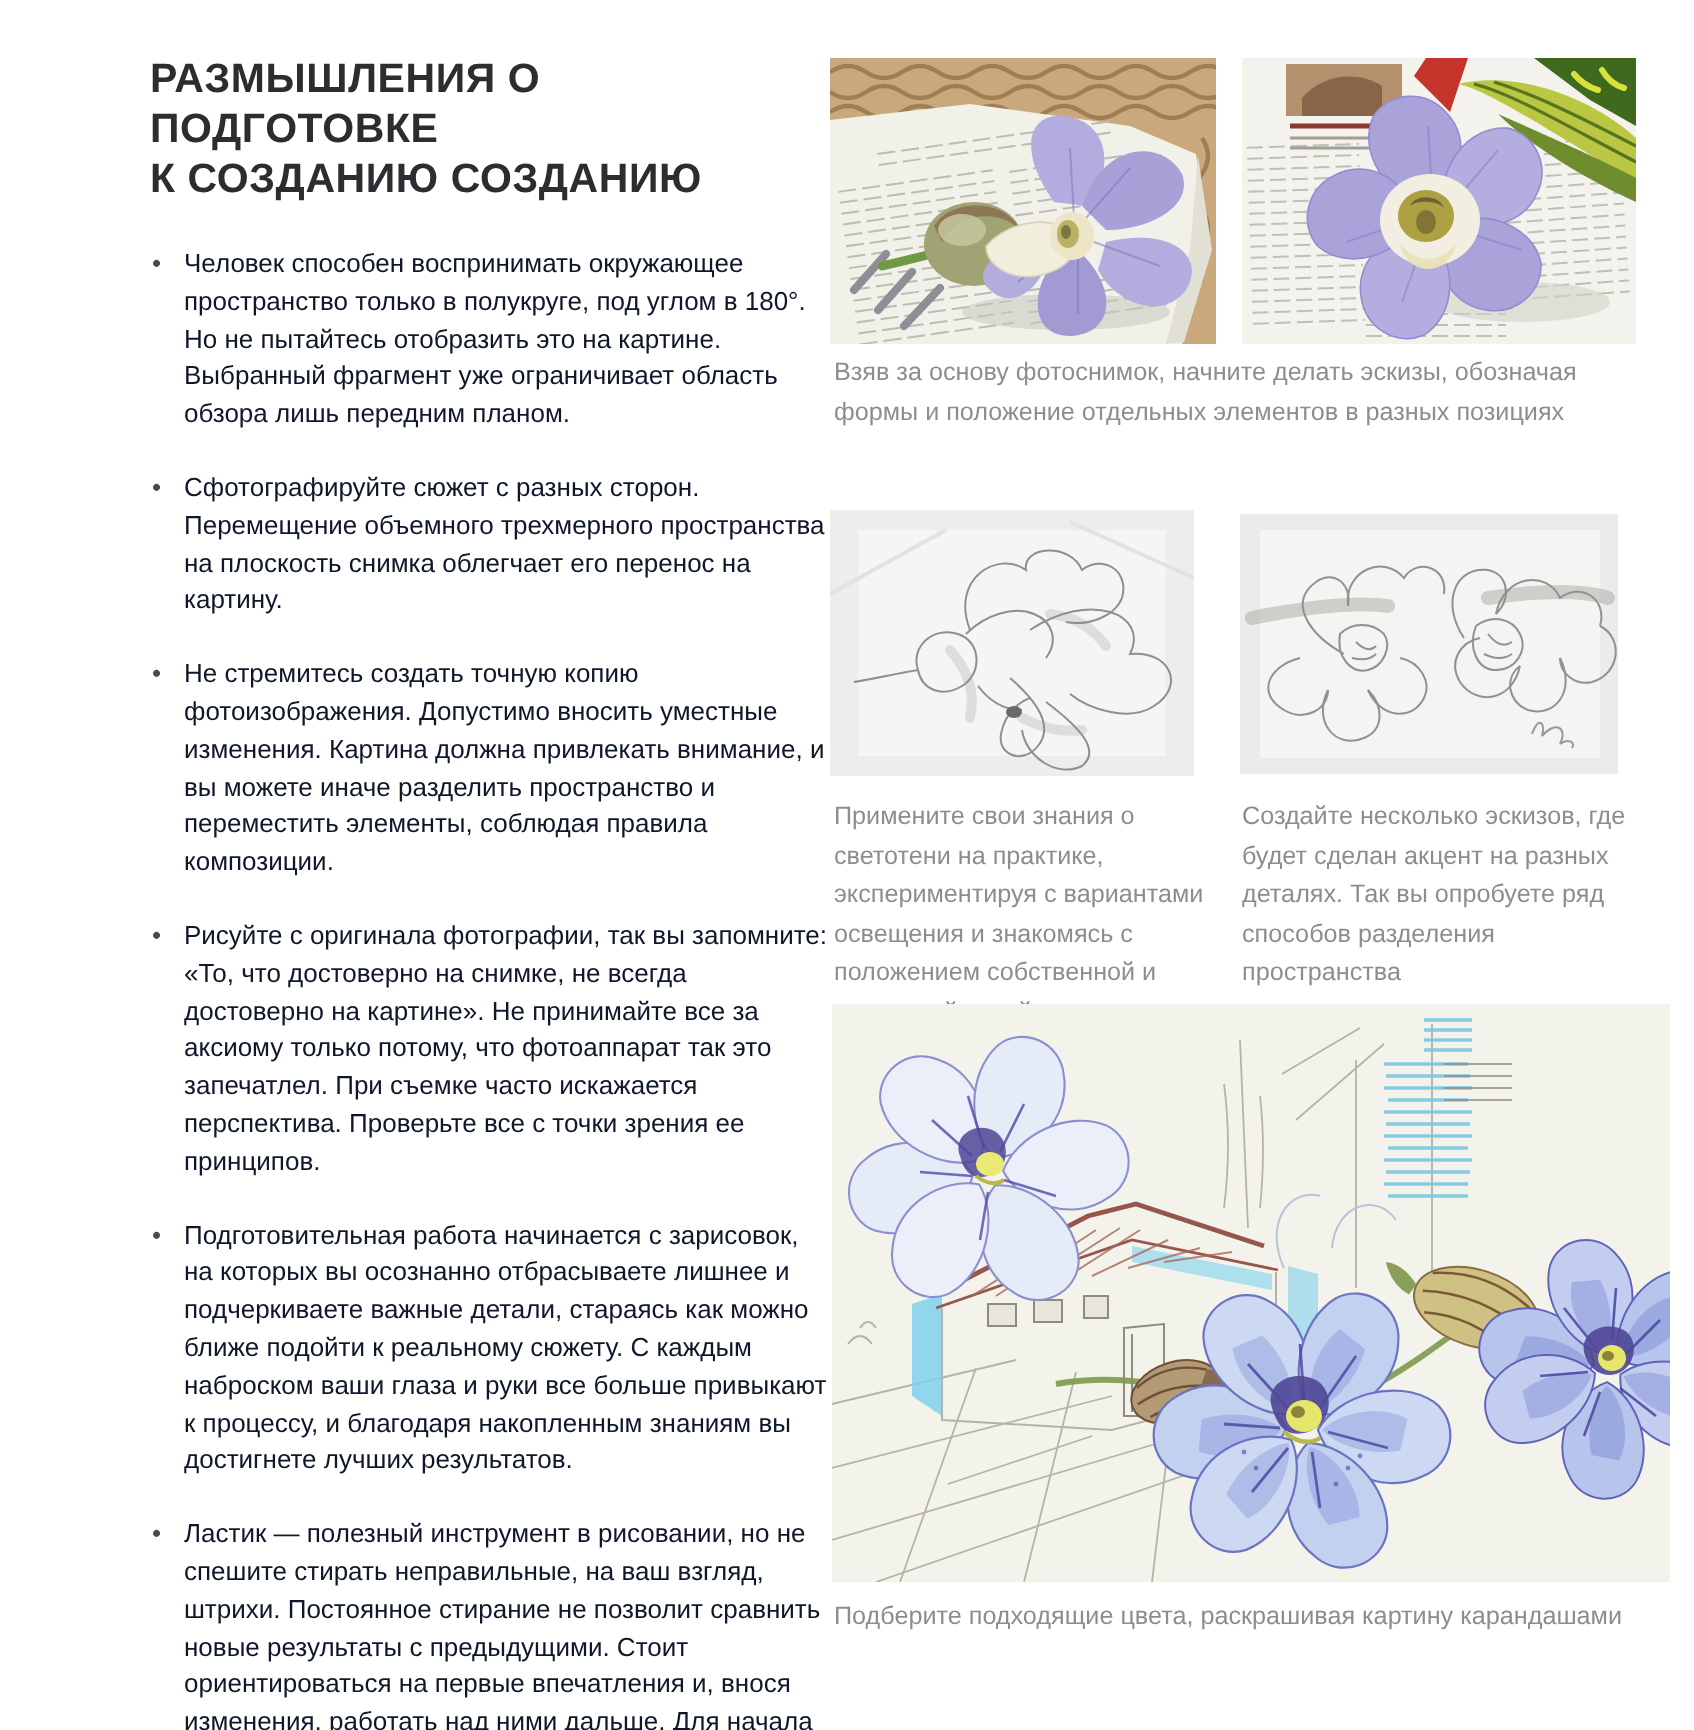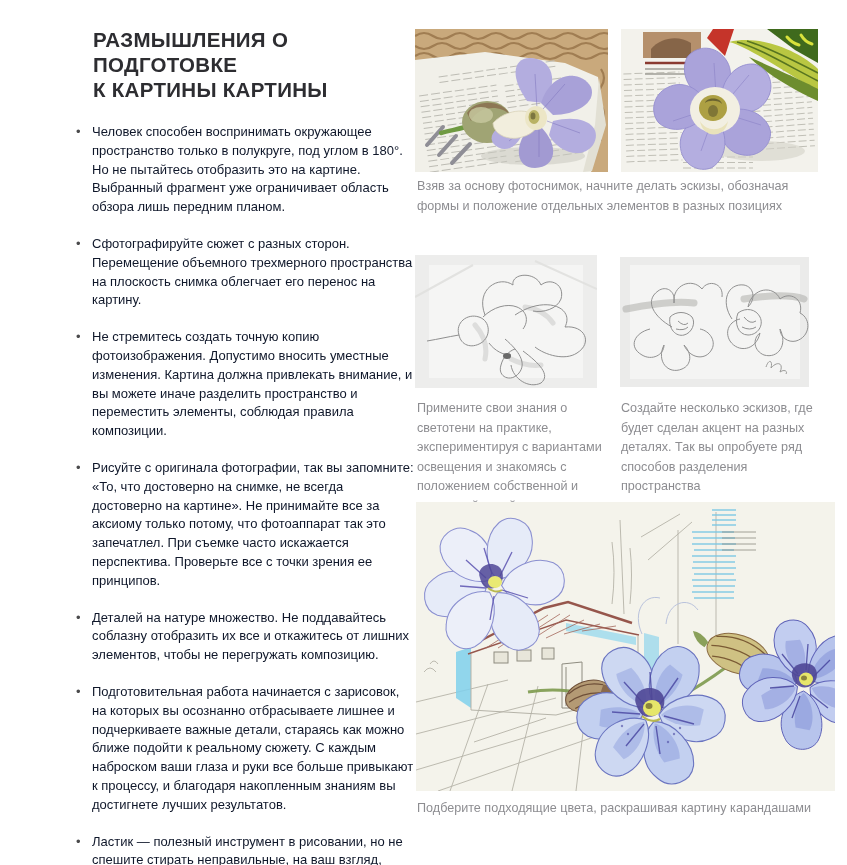--- a/index.html
+++ b/index.html
@@ -3,21 +3,21 @@
 <meta charset="utf-8">
 <style>
   html,body{margin:0;padding:0;background:#ffffff;}
   .page{
     position:relative;width:847px;height:865px;background:#ffffff;overflow:hidden;
     font-family:"Liberation Sans", sans-serif;
   }
   
   .left-col{position:absolute;left:75px;top:27px;width:340px;}
   h1.title{
-    margin:0 0 21px 18px;font-size:20.5px;line-height:25px;font-weight:bold;
+    margin:0 0 21px 0;font-size:20.5px;line-height:25px;font-weight:bold;
     color:#2d2d31;letter-spacing:.3px;
   }
   h1.title span{display:block;}
   ul.bullets{list-style:none;margin:0;padding:0;}
   ul.bullets li{
     position:relative;padding-left:17px;margin:0 0 18px 0;
     font-size:13px;line-height:18.8px;color:#0f172a;
   }
   ul.bullets li::before{
     content:"•";position:absolute;left:1px;top:0;color:#4a4a4c;font-size:13px;
@@ -42,28 +42,27 @@
   }
 </style>
 </head>
 <body>
 
 <div class="page">
 
   <div class="left-col">
     <h1 class="title">
       <span>РАЗМЫШЛЕНИЯ О ПОДГОТОВКЕ</span>
-      <span>К КАРТИНЫ КАРТИНЫ</span>
+      <span>К СОЗДАНИЮ СОЗДАНИЮ</span>
     </h1>
     <ul class="bullets">
       <li>Человек способен воспринимать окружающее пространство только в полукруге, под углом в 180°. Но не пытайтесь отобразить это на картине. Выбранный фрагмент уже ограничивает область обзора лишь передним планом.</li>
       <li>Сфотографируйте сюжет с разных сторон. Перемещение объемного трехмерного пространства на плоскость снимка облегчает его перенос на картину.</li>
       <li>Не стремитесь создать точную копию фотоизображения. Допустимо вносить уместные изменения. Картина должна привлекать внимание, и вы можете иначе разделить пространство и переместить элементы, соблюдая правила композиции.</li>
       <li>Рисуйте с оригинала фотографии, так вы запомните: «То, что достоверно на снимке, не всегда достоверно на картине». Не принимайте все за аксиому только потому, что фотоаппарат так это запечатлел. При съемке часто искажается перспектива. Проверьте все с точки зрения ее принципов.</li>
-      <li>Деталей на натуре множество. Не поддавайтесь соблазну отобразить их все и откажитесь от лишних элементов, чтобы не перегружать композицию.</li>
       <li>Подготовительная работа начинается с зарисовок, на которых вы осознанно отбрасываете лишнее и подчеркиваете важные детали, стараясь как можно ближе подойти к реальному сюжету. С каждым наброском ваши глаза и руки все больше привыкают к процессу, и благодаря накопленным знаниям вы достигнете лучших результатов.</li>
       <li>Ластик — полезный инструмент в рисовании, но не спешите стирать неправильные, на ваш взгляд, штрихи. Постоянное стирание не позволит сравнить новые результаты с предыдущими. Стоит ориентироваться на первые впечатления и, внося изменения, работать над ними дальше. Для начала оставьте все контуры на бумаге, пока шаг за шагом будете приближаться к результату. Из первых, нанесенных легкими штрихами зарисовок выберите самый правильный контур и выделите его более толстой, четкой линией.</li>
     </ul>
   </div>
 
   <figure class="photo1">
     <svg viewBox="0 0 193 143" width="193" height="143">
       <rect width="193" height="143" fill="#c9a97c"></rect>
 
       <g stroke="#a07d52" stroke-width="2.2" fill="none">

